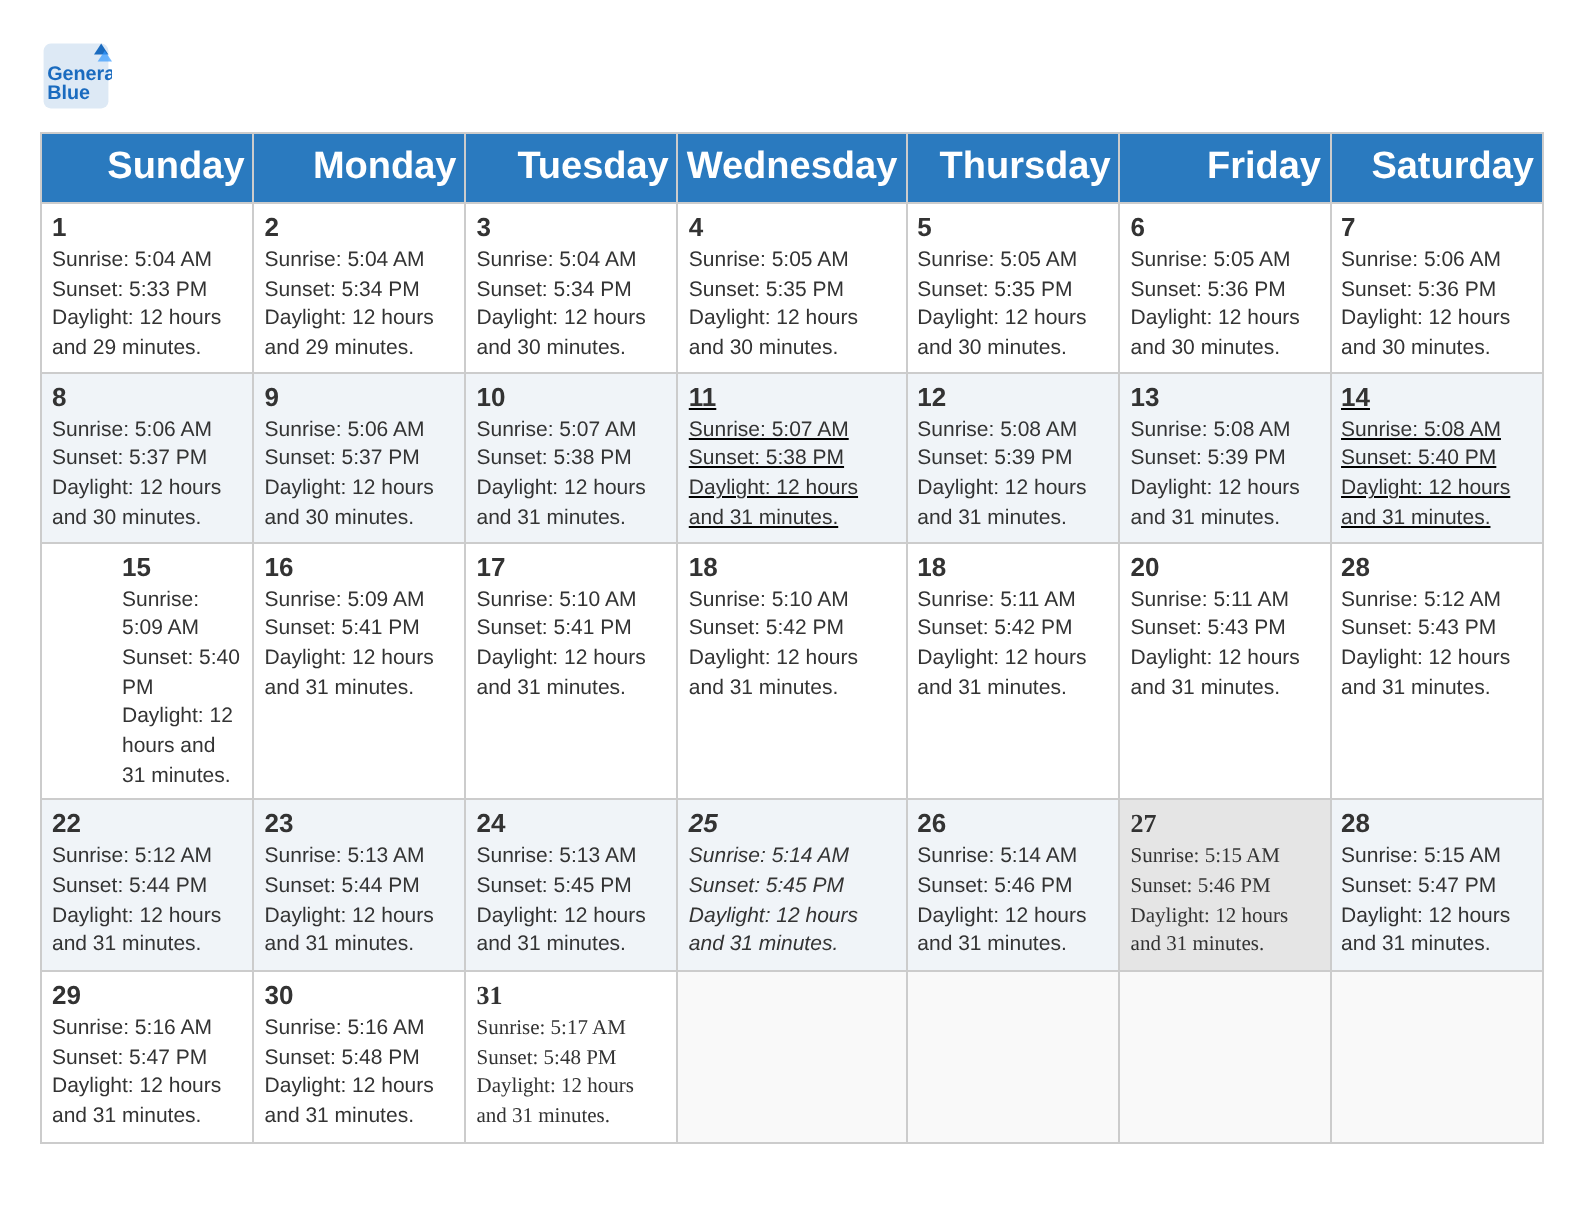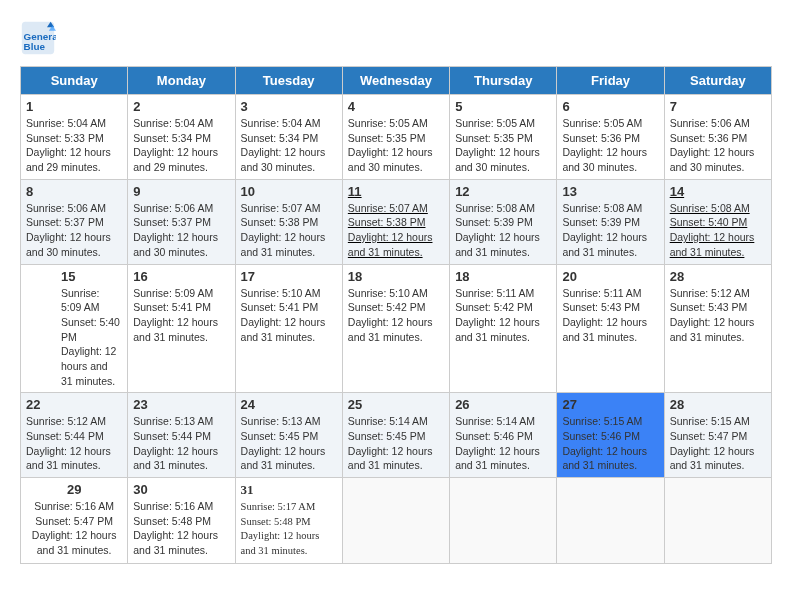--- a/index.html
+++ b/index.html
@@ -39,22 +39,22 @@
     }
     .calendar {
       width: 100%;
       border-collapse: collapse;
       font-size: 11px;
     }
     .calendar th {
       background: #2a7abf;
       color: #fff;
       padding: 6px 4px;
-      text-align: center;
-      font-size: 13px;
+      text-align: right;
+      font-size: 19px;
       font-weight: bold;
       border: 1px solid #ccc;
     }
     .calendar td {
       border: 1px solid #ccc;
       vertical-align: top;
       padding: 4px 5px;
       width: calc(100% / 7);
       min-height: 80px;
       background: #fff;
@@ -309,55 +309,55 @@
         </div>
       </td>
         <td style="background: rgb(240, 244, 248);">
         <span class="day-number">24</span>
         <div class="day-info">
           Sunrise: 5:13 AM<br>
           Sunset: 5:45 PM<br>
           Daylight: 12 hours and 31 minutes.
         </div>
       </td>
-        <td style="background: rgb(240, 244, 248);">
+        <td style="background: rgb(240, 244, 248); font-style: italic;">
         <span class="day-number">25</span>
         <div class="day-info">
           Sunrise: 5:14 AM<br>
           Sunset: 5:45 PM<br>
           Daylight: 12 hours and 31 minutes.
         </div>
       </td>
         <td style="background: rgb(240, 244, 248);">
         <span class="day-number">26</span>
         <div class="day-info">
           Sunrise: 5:14 AM<br>
           Sunset: 5:46 PM<br>
           Daylight: 12 hours and 31 minutes.
         </div>
       </td>
-        <td style="background: #3b82f6;">
+        <td style="background: #e5e5e5; font-family: Liberation Serif, serif;">
         <span class="day-number">27</span>
         <div class="day-info">
           Sunrise: 5:15 AM<br>
           Sunset: 5:46 PM<br>
           Daylight: 12 hours and 31 minutes.
         </div>
       </td>
         <td style="background: rgb(240, 244, 248);">
         <span class="day-number">28</span>
         <div class="day-info">
           Sunrise: 5:15 AM<br>
           Sunset: 5:47 PM<br>
           Daylight: 12 hours and 31 minutes.
         </div>
       </td>
       </tr>
       <tr>
-        <td style="background: rgb(255, 255, 255); text-align: center;">
+        <td style="background: rgb(255, 255, 255);">
         <span class="day-number">29</span>
         <div class="day-info">
           Sunrise: 5:16 AM<br>
           Sunset: 5:47 PM<br>
           Daylight: 12 hours and 31 minutes.
         </div>
       </td>
         <td style="background: rgb(255, 255, 255);">
         <span class="day-number">30</span>
         <div class="day-info">

